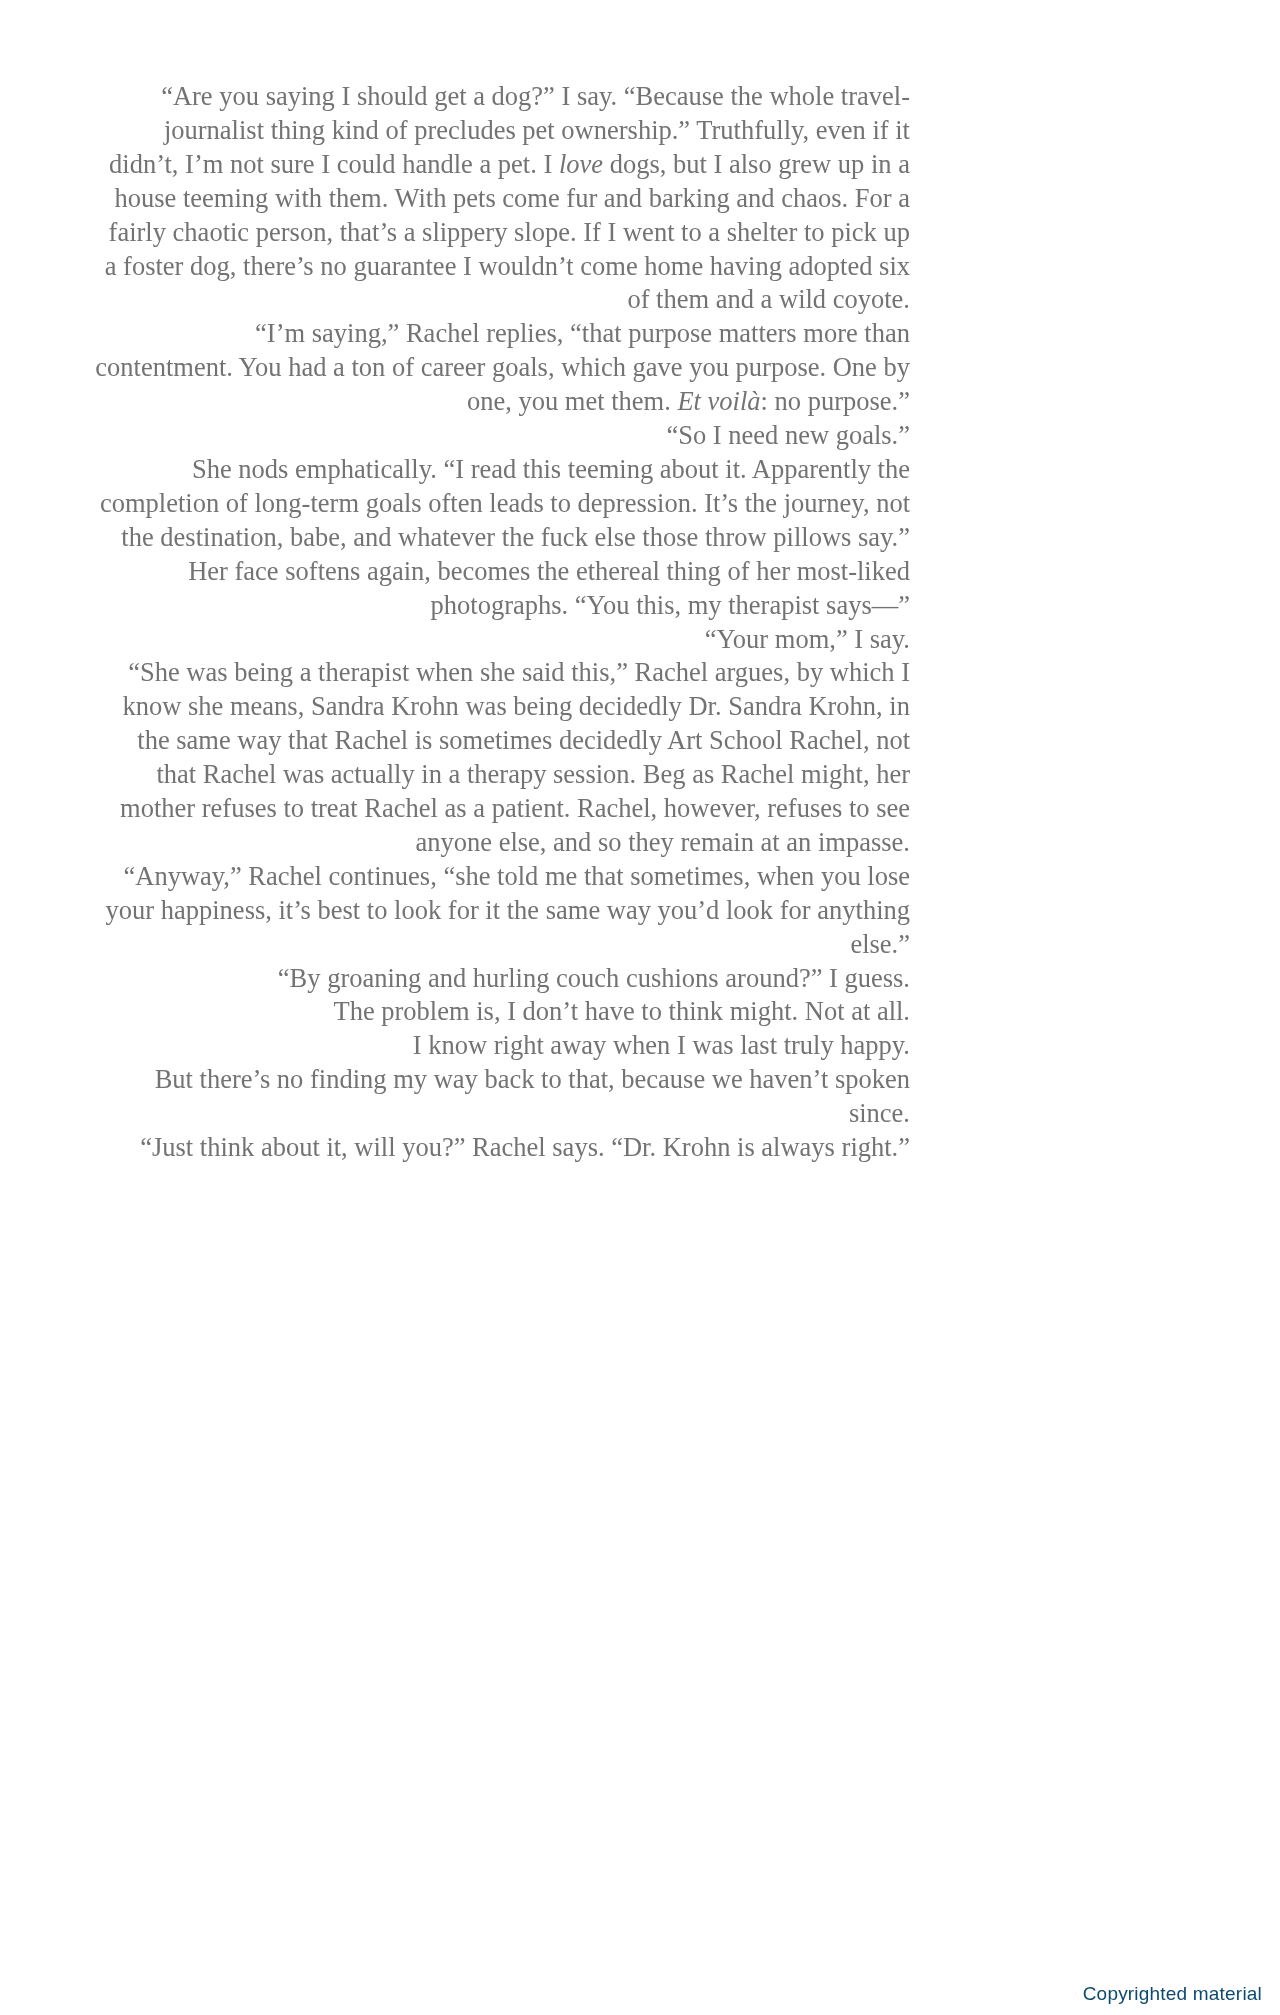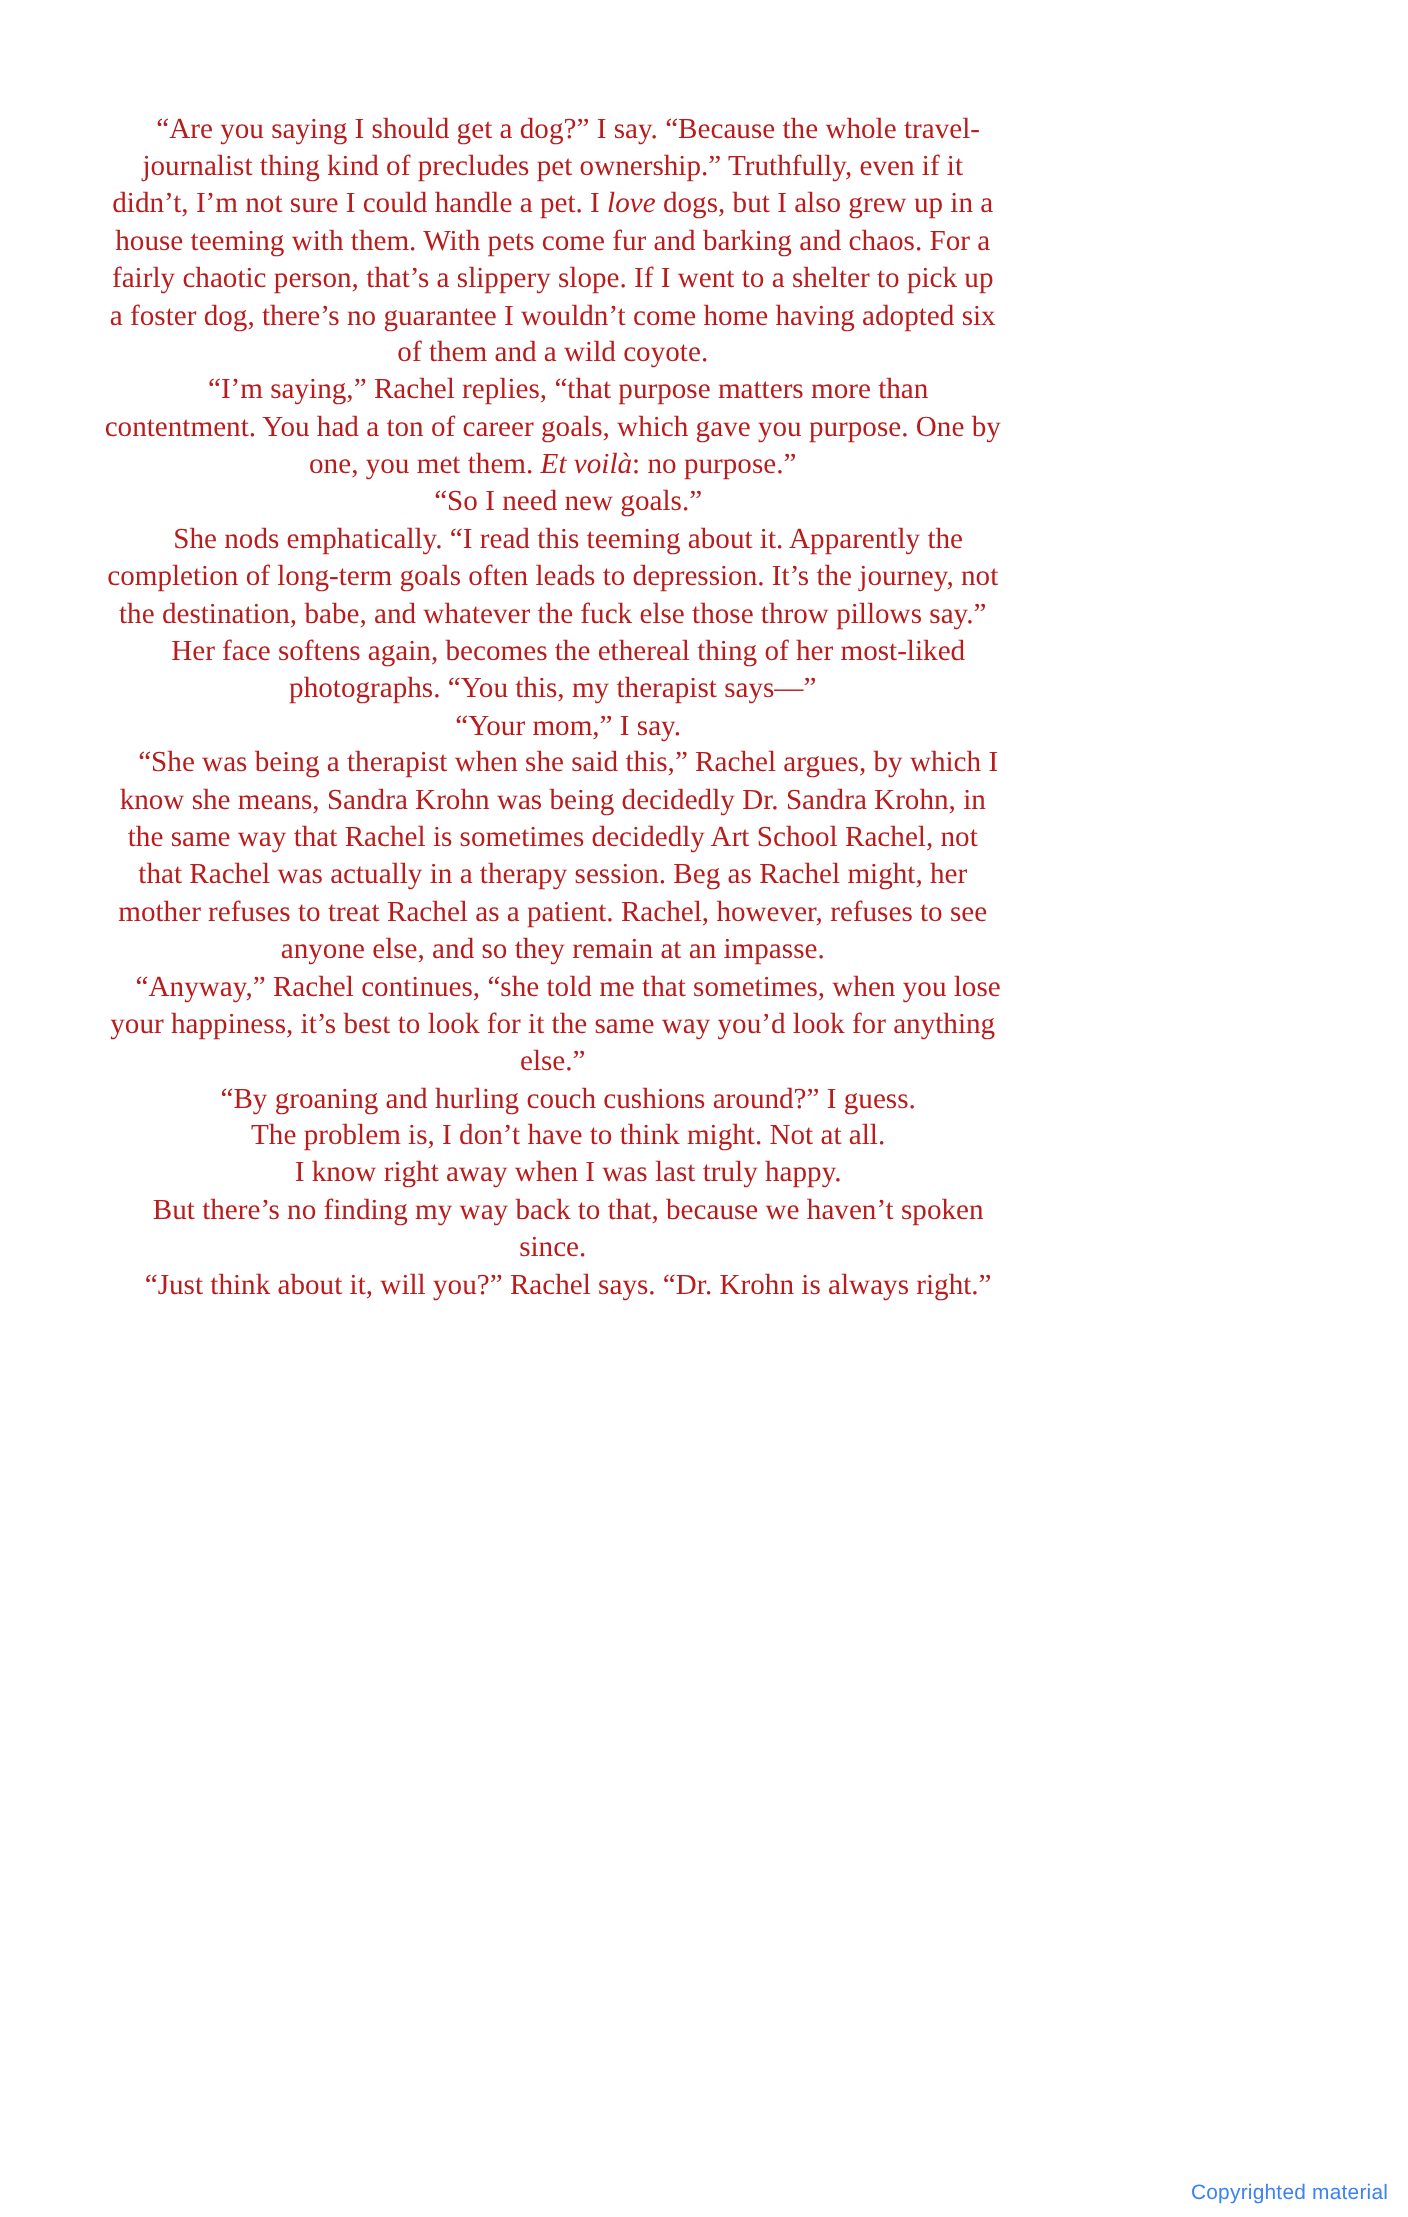--- a/index.html
+++ b/index.html
@@ -14,44 +14,44 @@
     overflow: hidden;
   }
   .book-page {
     position: absolute;
     inset: 0;
     background: #ffffff;
   }
   .text-block {
     position: absolute;
     left: 95px;
-    top: 100px;
+    top: 80px;
     width: 815px;
-    color: #b91c1c;
+    color: #737373;
     font-family: "Liberation Serif", "DejaVu Serif", serif;
     font-size: 26.5px;
     line-height: 33.9px;
-    text-align: center;
+    text-align: right;
     -webkit-font-smoothing: antialiased;
   }
   .text-block p {
     margin: 0;
     padding: 0;
     text-indent: 28px;
   }
   .text-block em {
     font-style: italic;
   }
   .watermark {
     position: absolute;
     right: 18px;
     bottom: 10px;
     font-family: "Liberation Sans", "DejaVu Sans", sans-serif;
     font-size: 19px;
-    color: #3b82f6;
+    color: #0c4a6e;
     letter-spacing: 0.2px;
   }
 </style>
 </head>
 <body>
 
 <div class="book-page">
   <div class="text-block">
       <p><span>“Are you saying I should get a dog?” I say. “Because the whole travel-journalist thing kind of precludes pet ownership.” Truthfully, even if it didn’t, I’m not sure I could handle a pet. I </span><em>love</em><span> dogs, but I also grew up in a house teeming with them. With pets come fur and barking and chaos. For a fairly chaotic person, that’s a slippery slope. If I went to a shelter to pick up a foster dog, there’s no guarantee I wouldn’t come home having adopted six of them and a wild coyote.</span></p>
       <p><span>“I’m saying,” Rachel replies, “that purpose matters more than contentment. You had a ton of career goals, which gave you purpose. One by one, you met them. </span><em>Et voilà</em><span>: no purpose.”</span></p>

